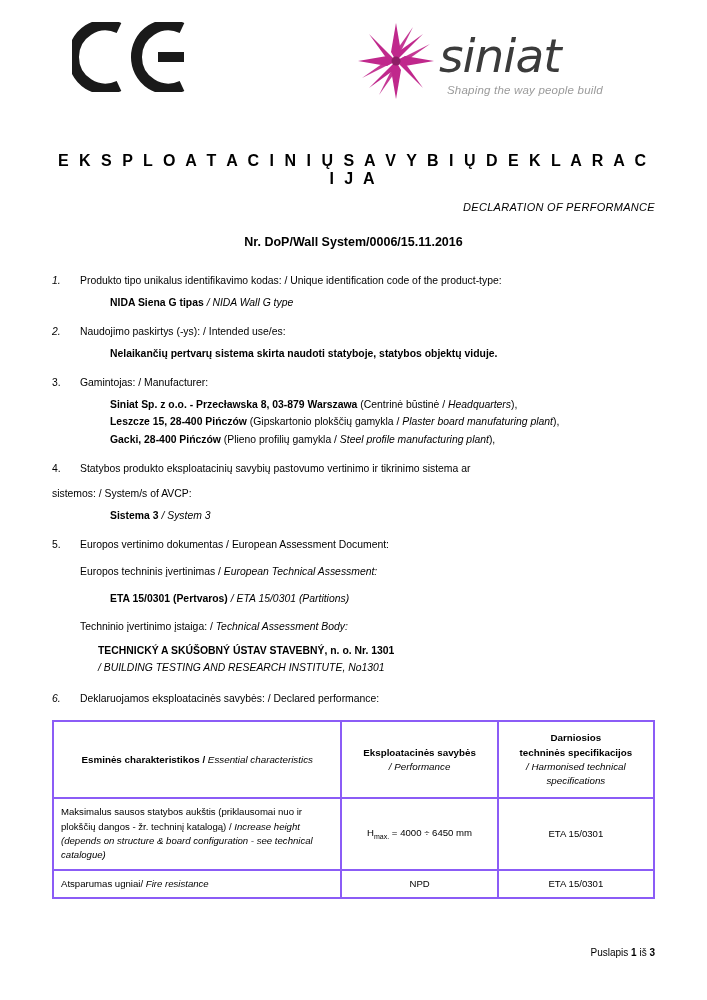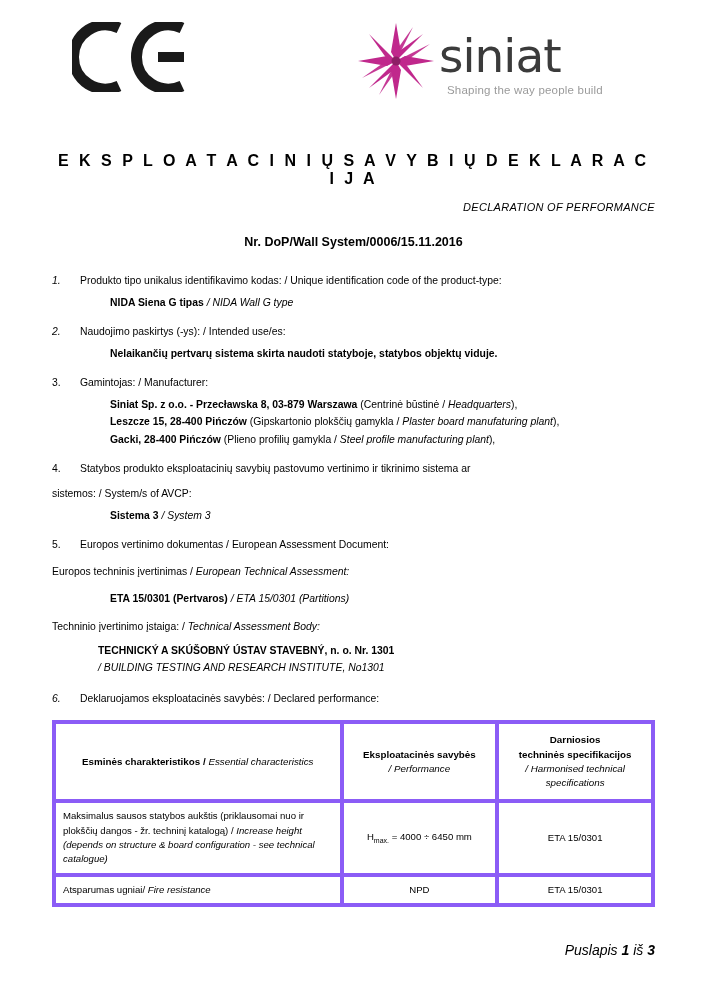--- a/index.html
+++ b/index.html
@@ -20,20 +20,21 @@
     width: 707px;
     height: 1000px;
     box-sizing: border-box;
     padding: 0 52px;
   }
 
   
   .header {
     position: relative;
     height: 120px;
+    font-style: italic;
   }
   .ce-mark {
     position: absolute;
     left: 20px;
     top: 22px;
     width: 120px;
     height: 70px;
   }
   .brand {
     position: absolute;
@@ -121,31 +122,31 @@
   }
   .sub-line {
     margin-left: 58px;
     margin-top: 2px;
   }
   .sub-wide {
     margin-left: 46px;
     margin-top: 7px;
   }
   .gap-m { margin-top: 14px; }
-  .indent-1 { }
+  .indent-1 { margin-left: 28px; }
 
   
   table.dop {
     width: 100%;
     border-collapse: collapse;
     margin-top: 14px;
     font-size: 9.6px;
   }
   table.dop th, table.dop td {
-    border: 4px solid #8b5cf6;
+    border: 2px solid #8b5cf6;
     padding: 6px 7px;
     vertical-align: middle;
   }
   table.dop th {
     font-size: 9.8px;
     text-align: center;
     font-weight: bold;
     padding: 9px 6px;
   }
   th.col1 { width: 48%; }
@@ -154,22 +155,21 @@
   .th-it { font-style: italic; font-weight: normal; }
   td.c { text-align: center; }
   td.desc { line-height: 1.5; }
   .sub-idx { font-size: 7px; vertical-align: sub; }
 
   
   .footer {
     position: absolute;
     right: 52px;
     bottom: 42px;
-    font-size: 14px;
-    font-style: italic;
+    font-size: 10px;
   }
   .footer .bold { font-weight: bold; }
 </style>
 </head>
 <body>
 
 <div class="page">
 
   <div class="header">
 

